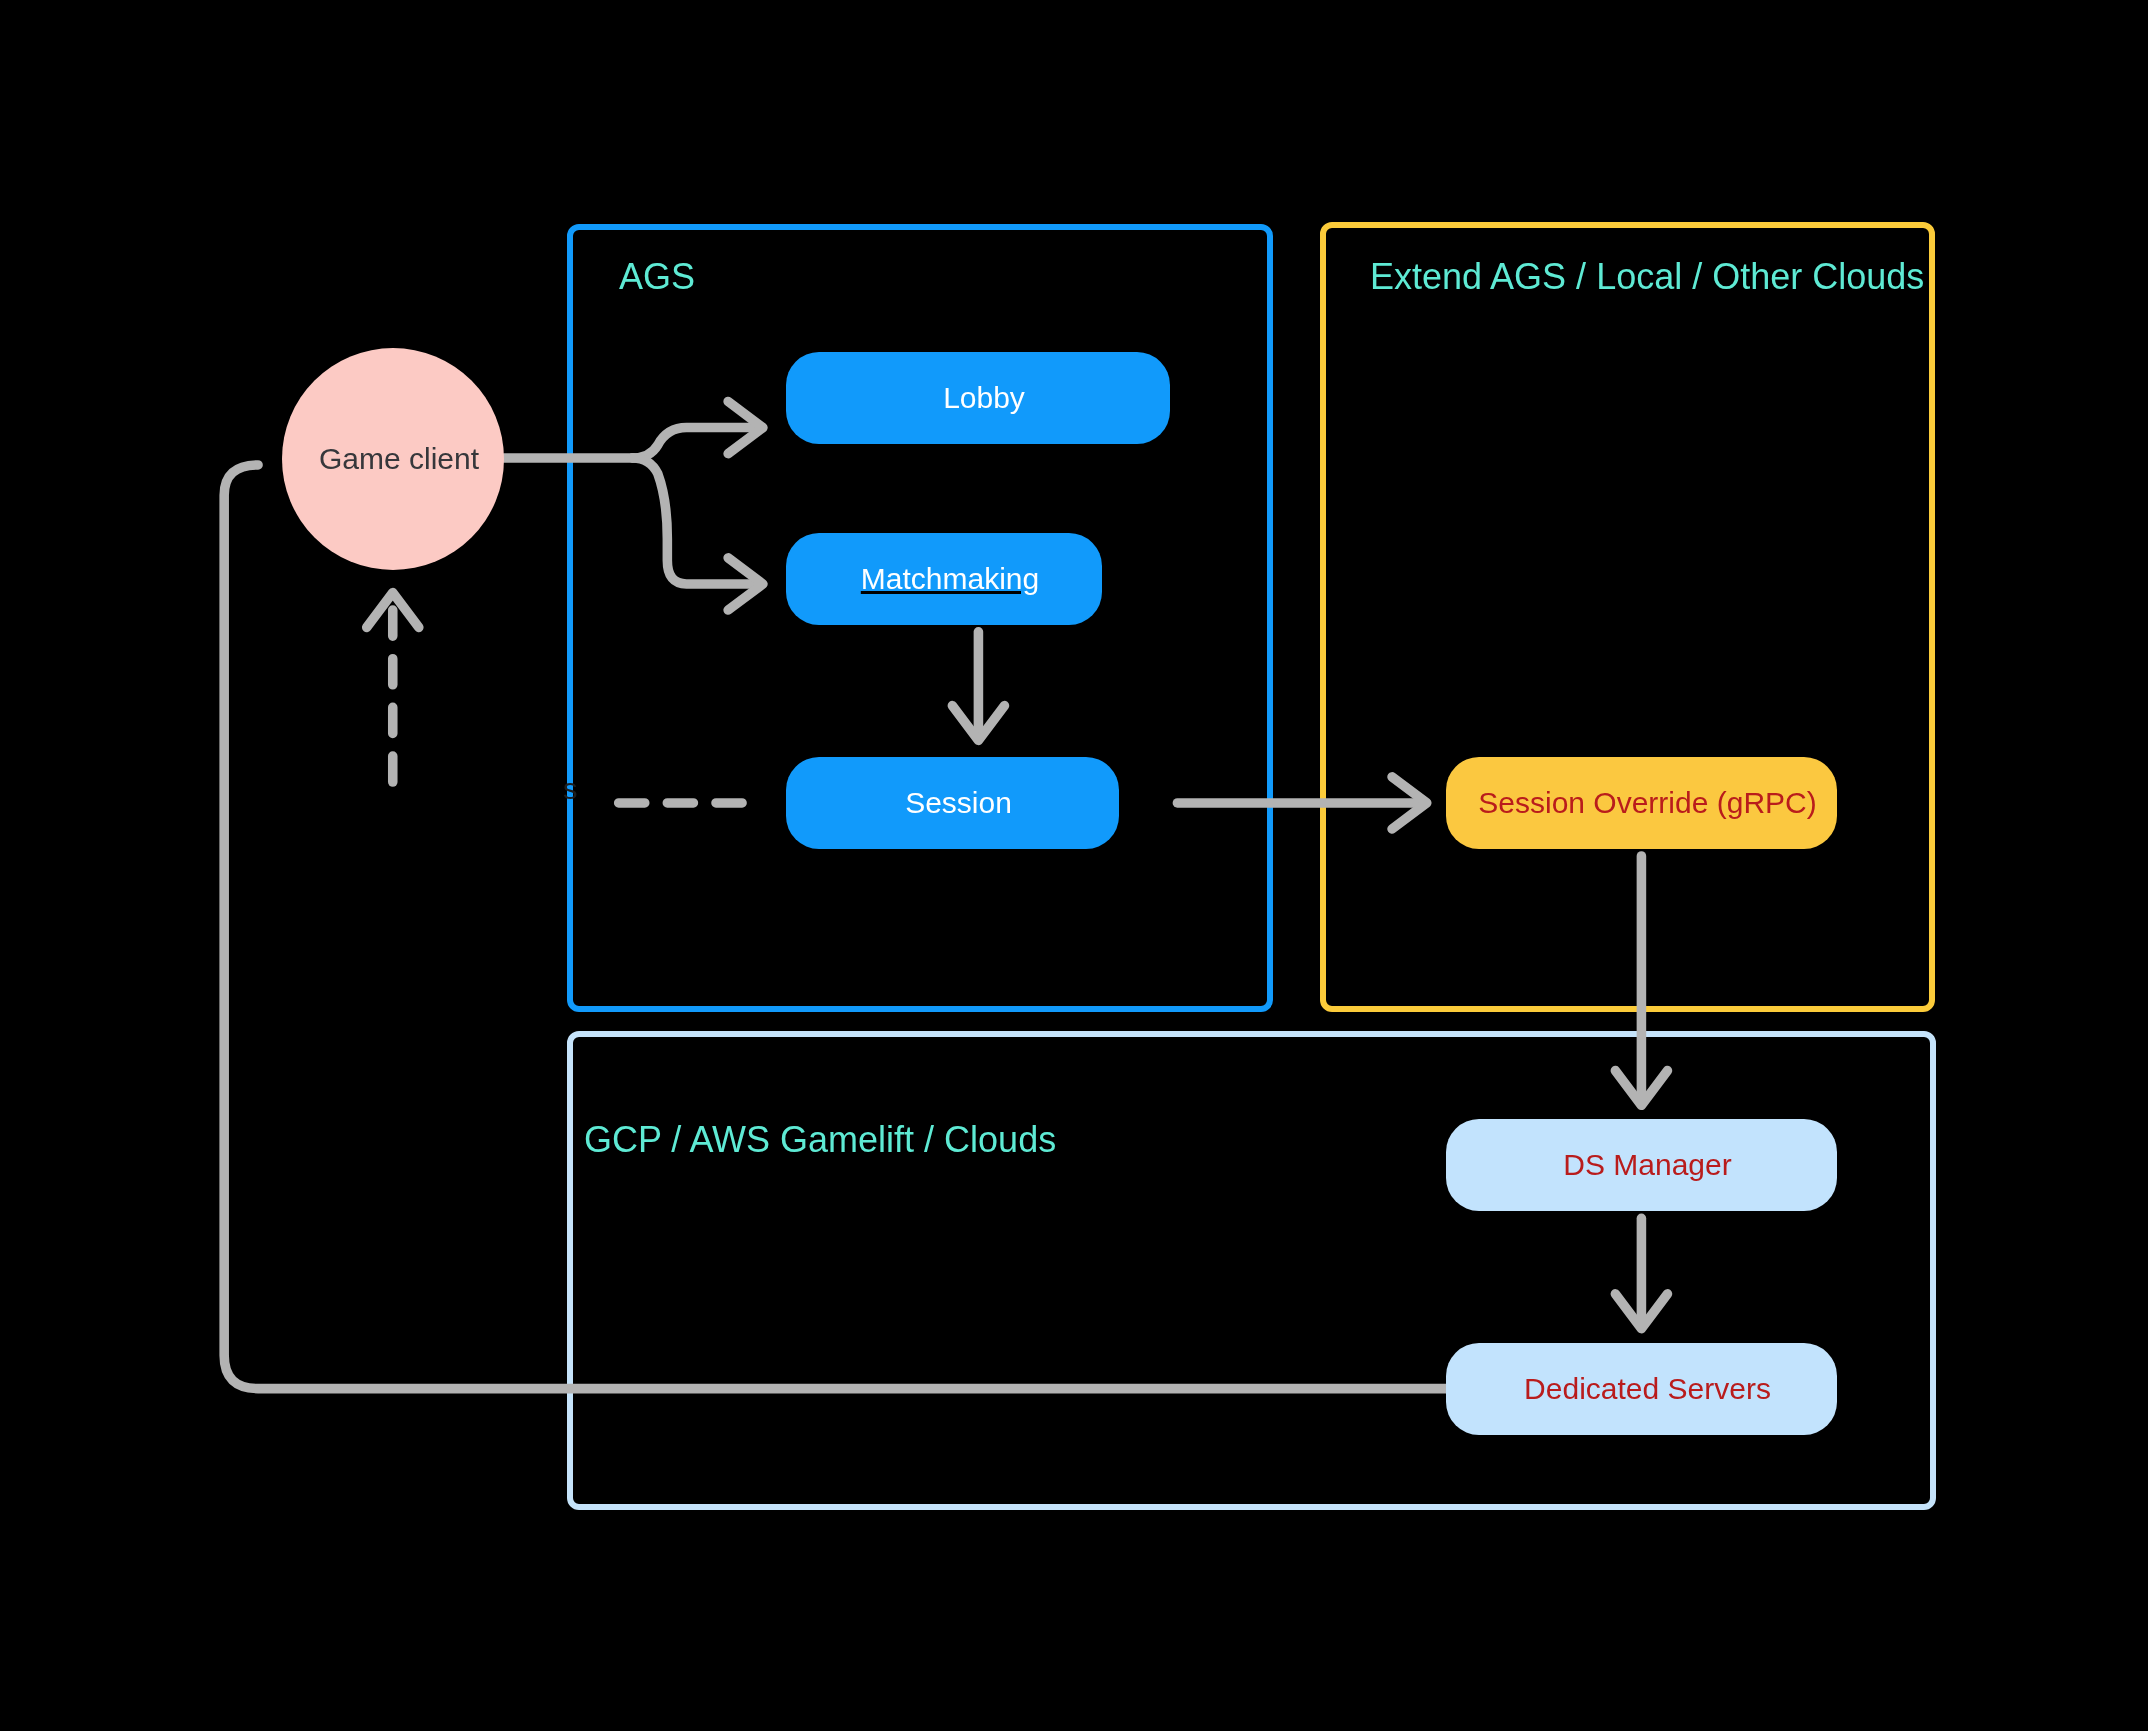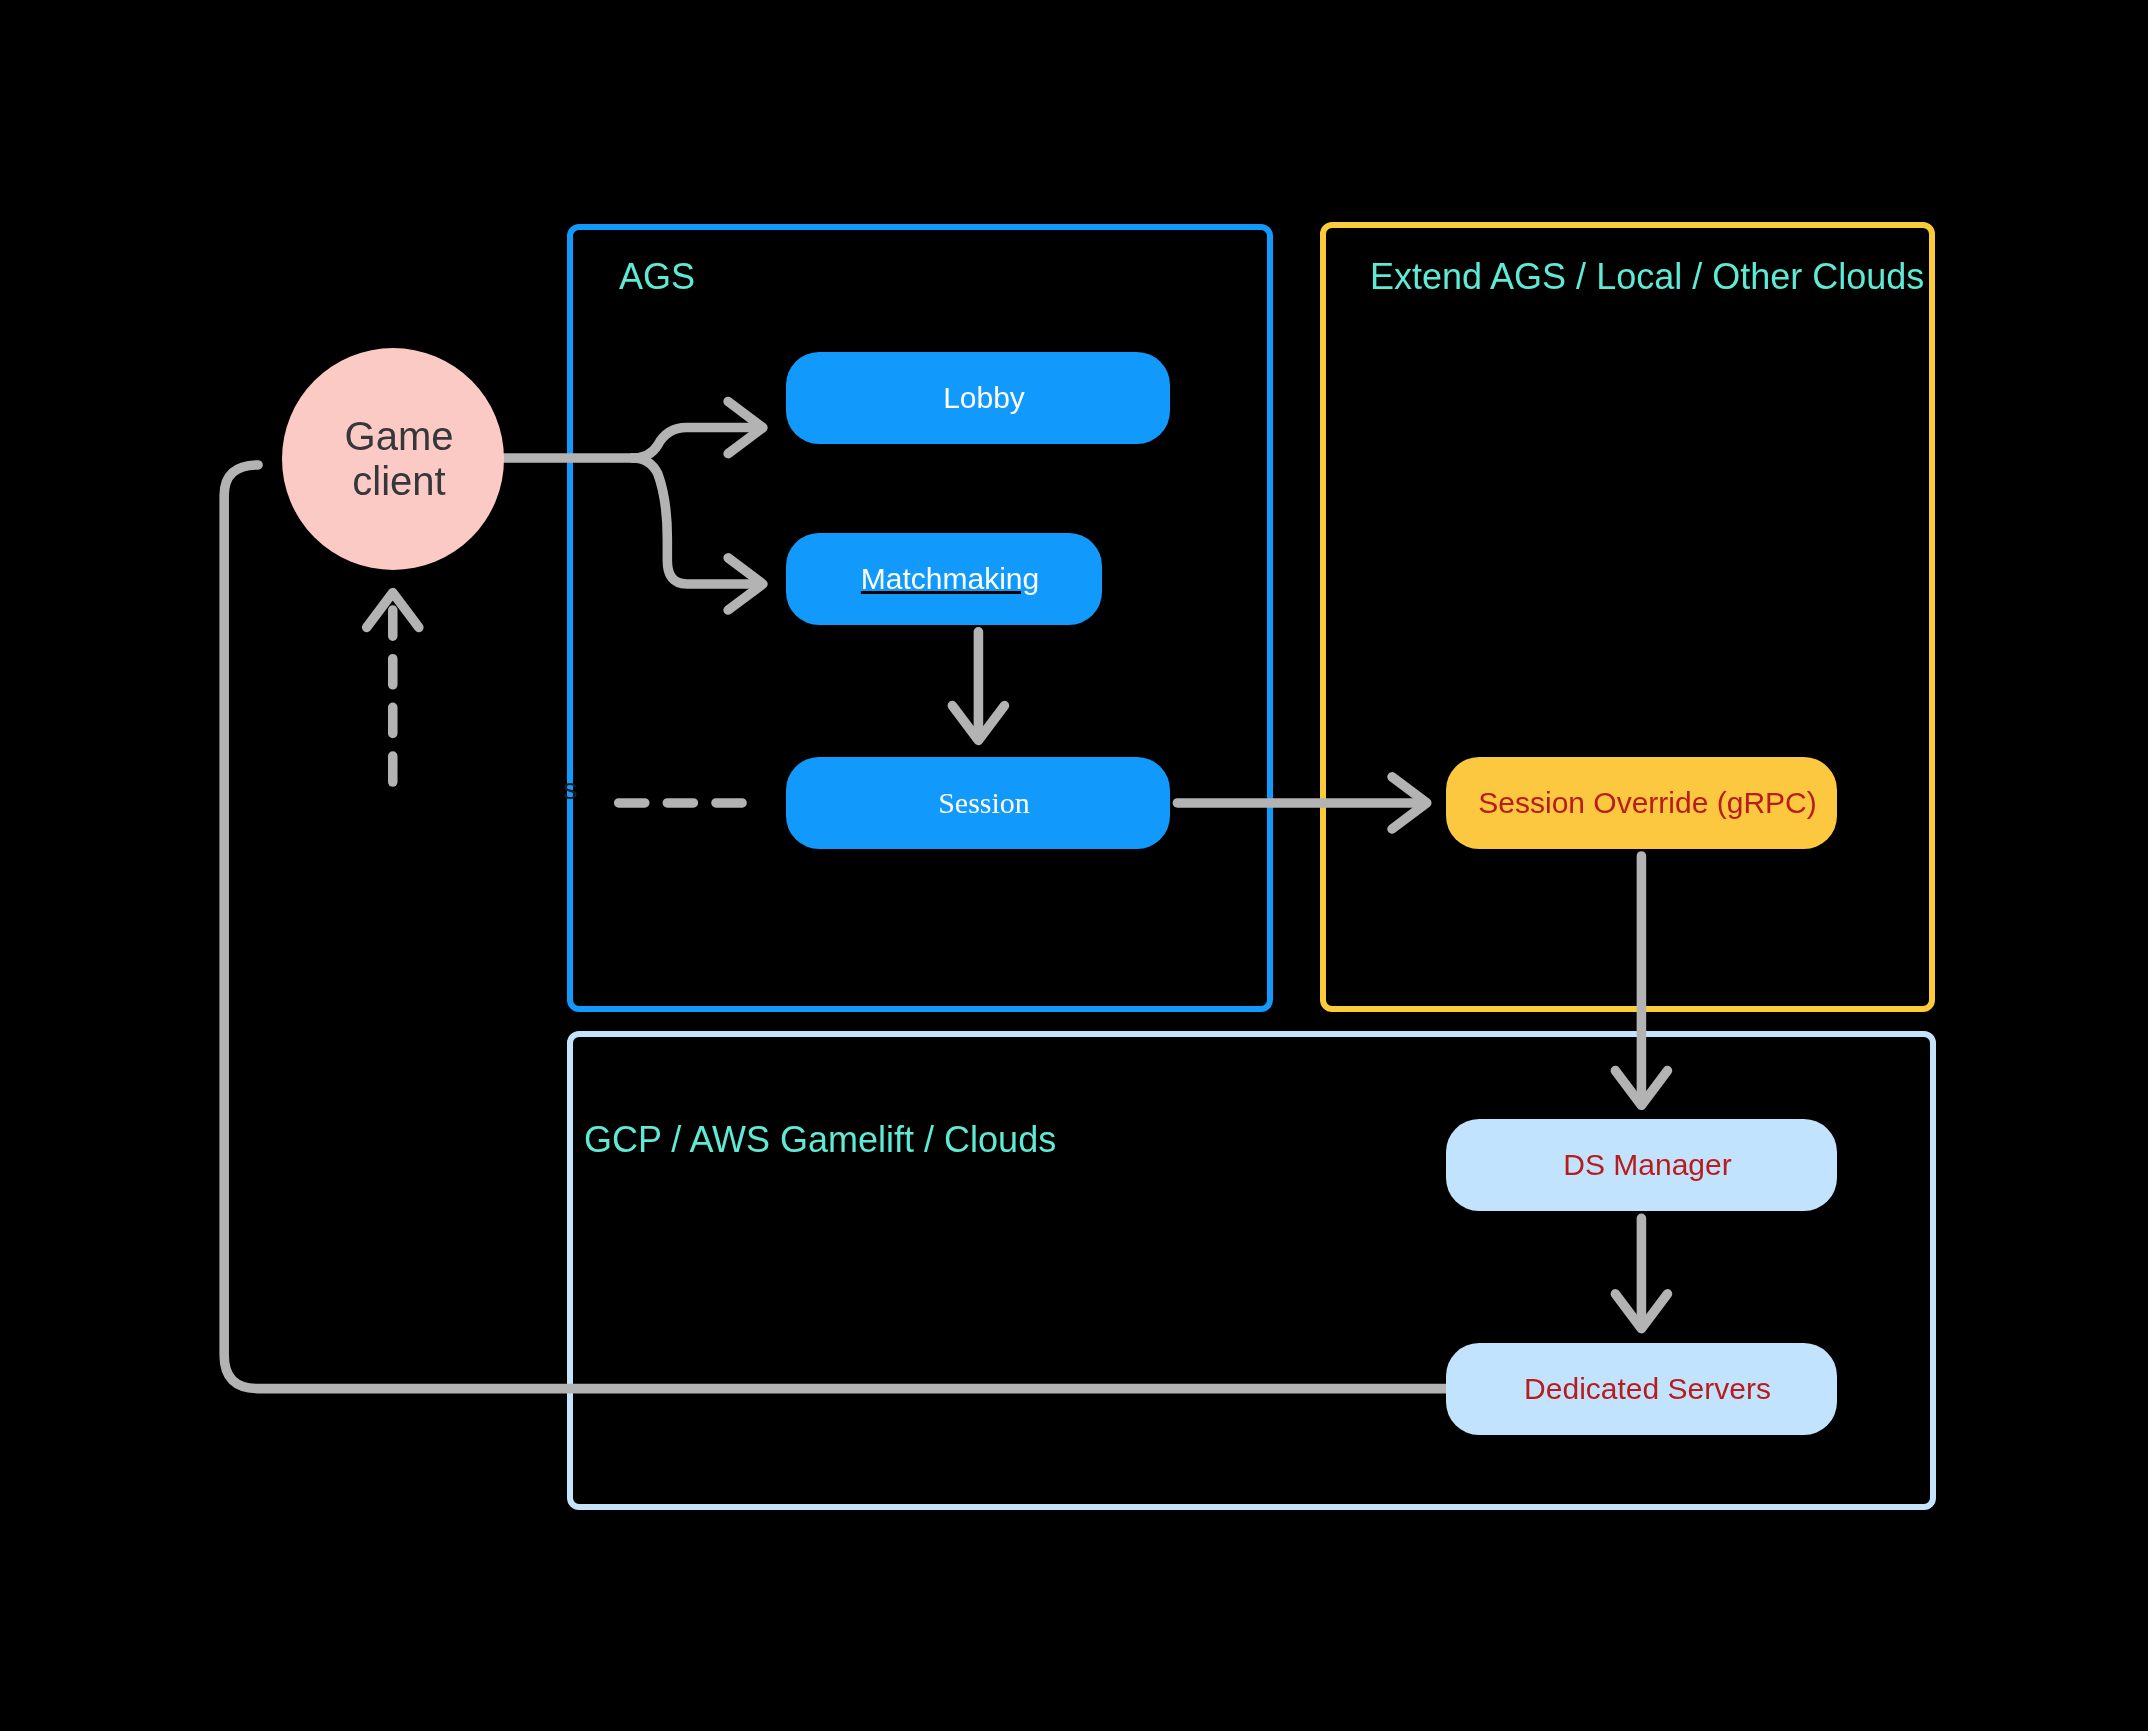--- a/index.html
+++ b/index.html
@@ -12,21 +12,21 @@
   .group-label{position:absolute;color:#5eead4;font-size:36px;white-space:nowrap;}
 
   .node{position:absolute;box-sizing:border-box;display:flex;
         align-items:center;justify-content:center;text-align:center;padding-left:12px;}
   .pill{border-radius:33px;}
   .pill span{font-size:30px;line-height:1.15;}
   .txt-white span{color:#ffffff;}
   .txt-dark span{color:#b91c1c;}
 
   .circle{border-radius:50%;}
-  .circle span{font-size:40px;color:#36373b;}
+  .circle span{font-size:30px;color:#36373b;}
 
   .edge-clip{position:absolute;color:#1d1d1d;font-size:29px;white-space:nowrap;}
 </style>
 </head>
 <body>
 
 <div id="stage">
 
   <div class="group" style="left:567px;top:224px;width:706px;height:788px;border:6px solid #119AFB;"></div>
   <div class="group-label" style="left:619px;top:256px;">AGS</div>
@@ -77,21 +77,21 @@
   </div>
 
   <div class="node pill txt-white" style="left:786px;top:352px;width:384px;height:92px;background:#119AFB;">
     <span>Lobby</span>
   </div>
 
   <div class="node pill txt-white" style="left:786px;top:533px;width:316px;height:92px;background:#119AFB;text-decoration:underline;">
     <span>Matchmaking</span>
   </div>
 
-  <div class="node pill txt-white" style="left:786px;top:757px;width:384px;height:92px;background:#119AFB;font-family:Liberation Serif, serif;">
+  <div class="node pill txt-white" style="left:786px;top:757px;width:333px;height:92px;background:#119AFB;">
     <span>Session</span>
   </div>
 
   <div class="node pill txt-dark" style="left:1446px;top:757px;width:391px;height:92px;background:#FBC840;">
     <span>Session Override (gRPC)</span>
   </div>
 
   <div class="node pill txt-dark" style="left:1446px;top:1119px;width:391px;height:92px;background:#C2E3FD;">
     <span>DS Manager</span>
   </div>

